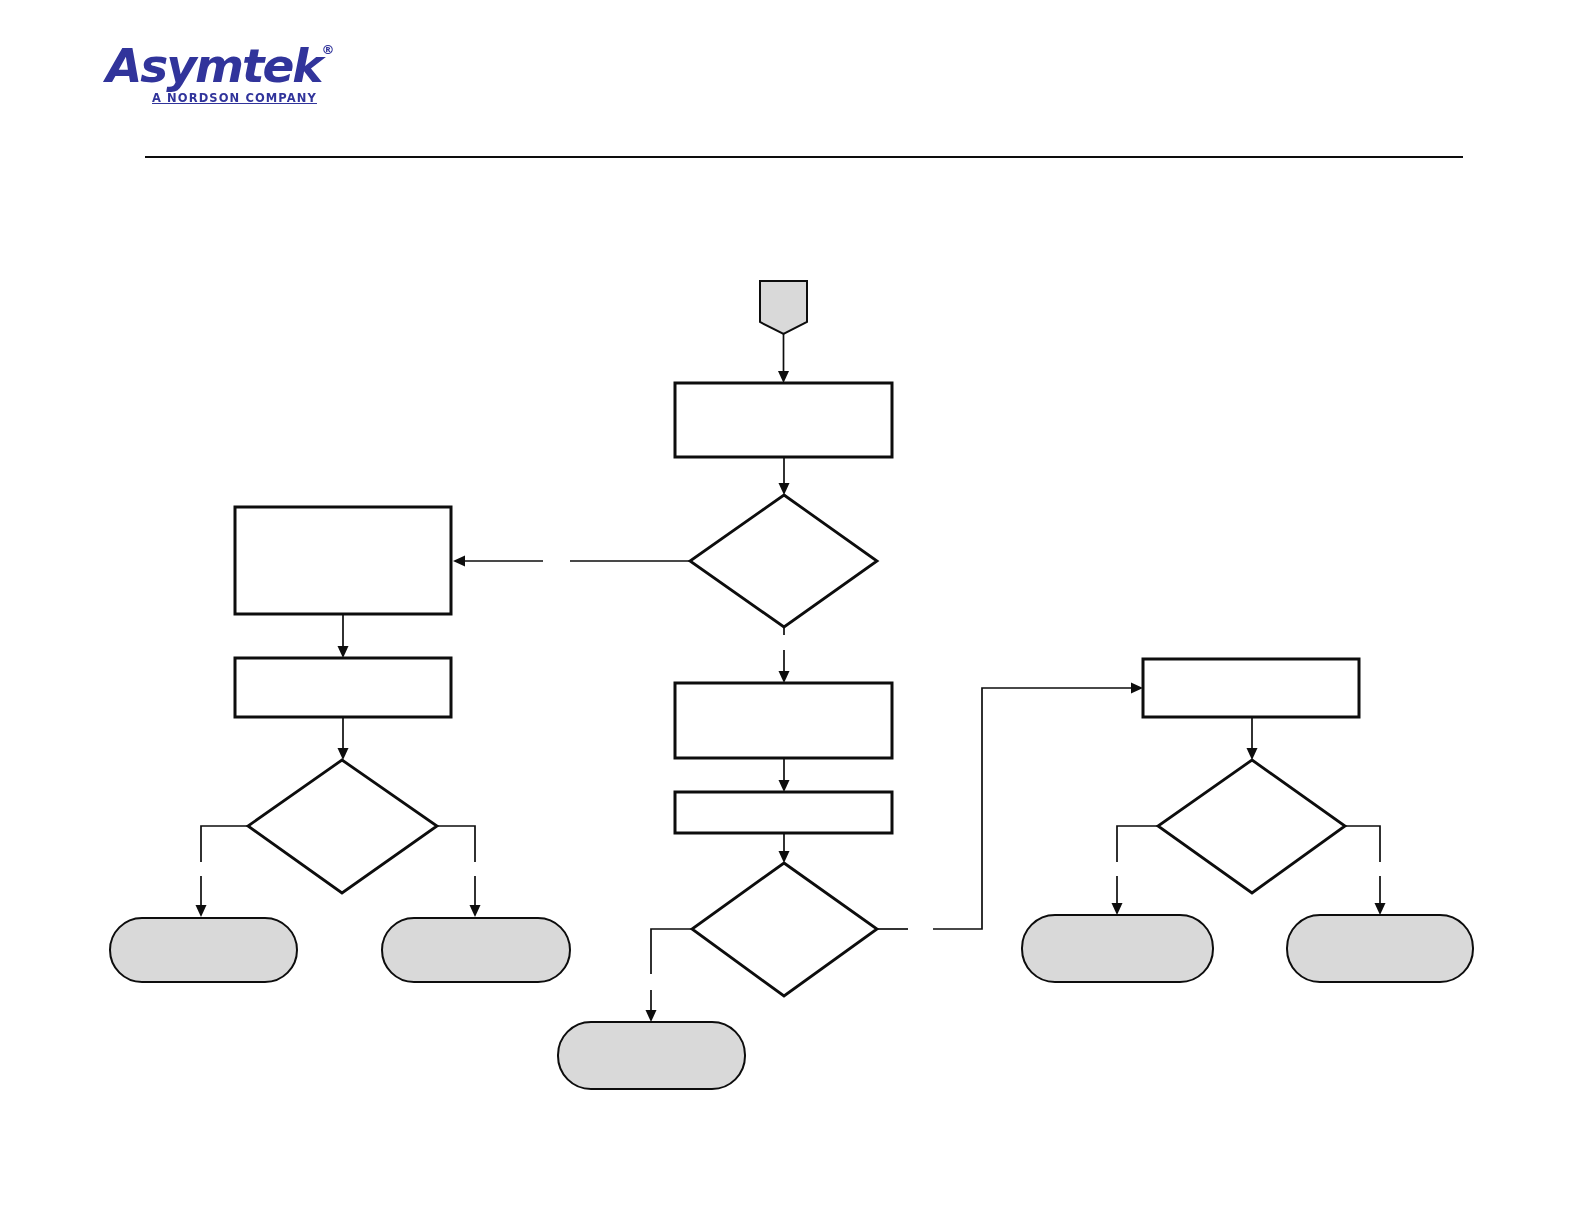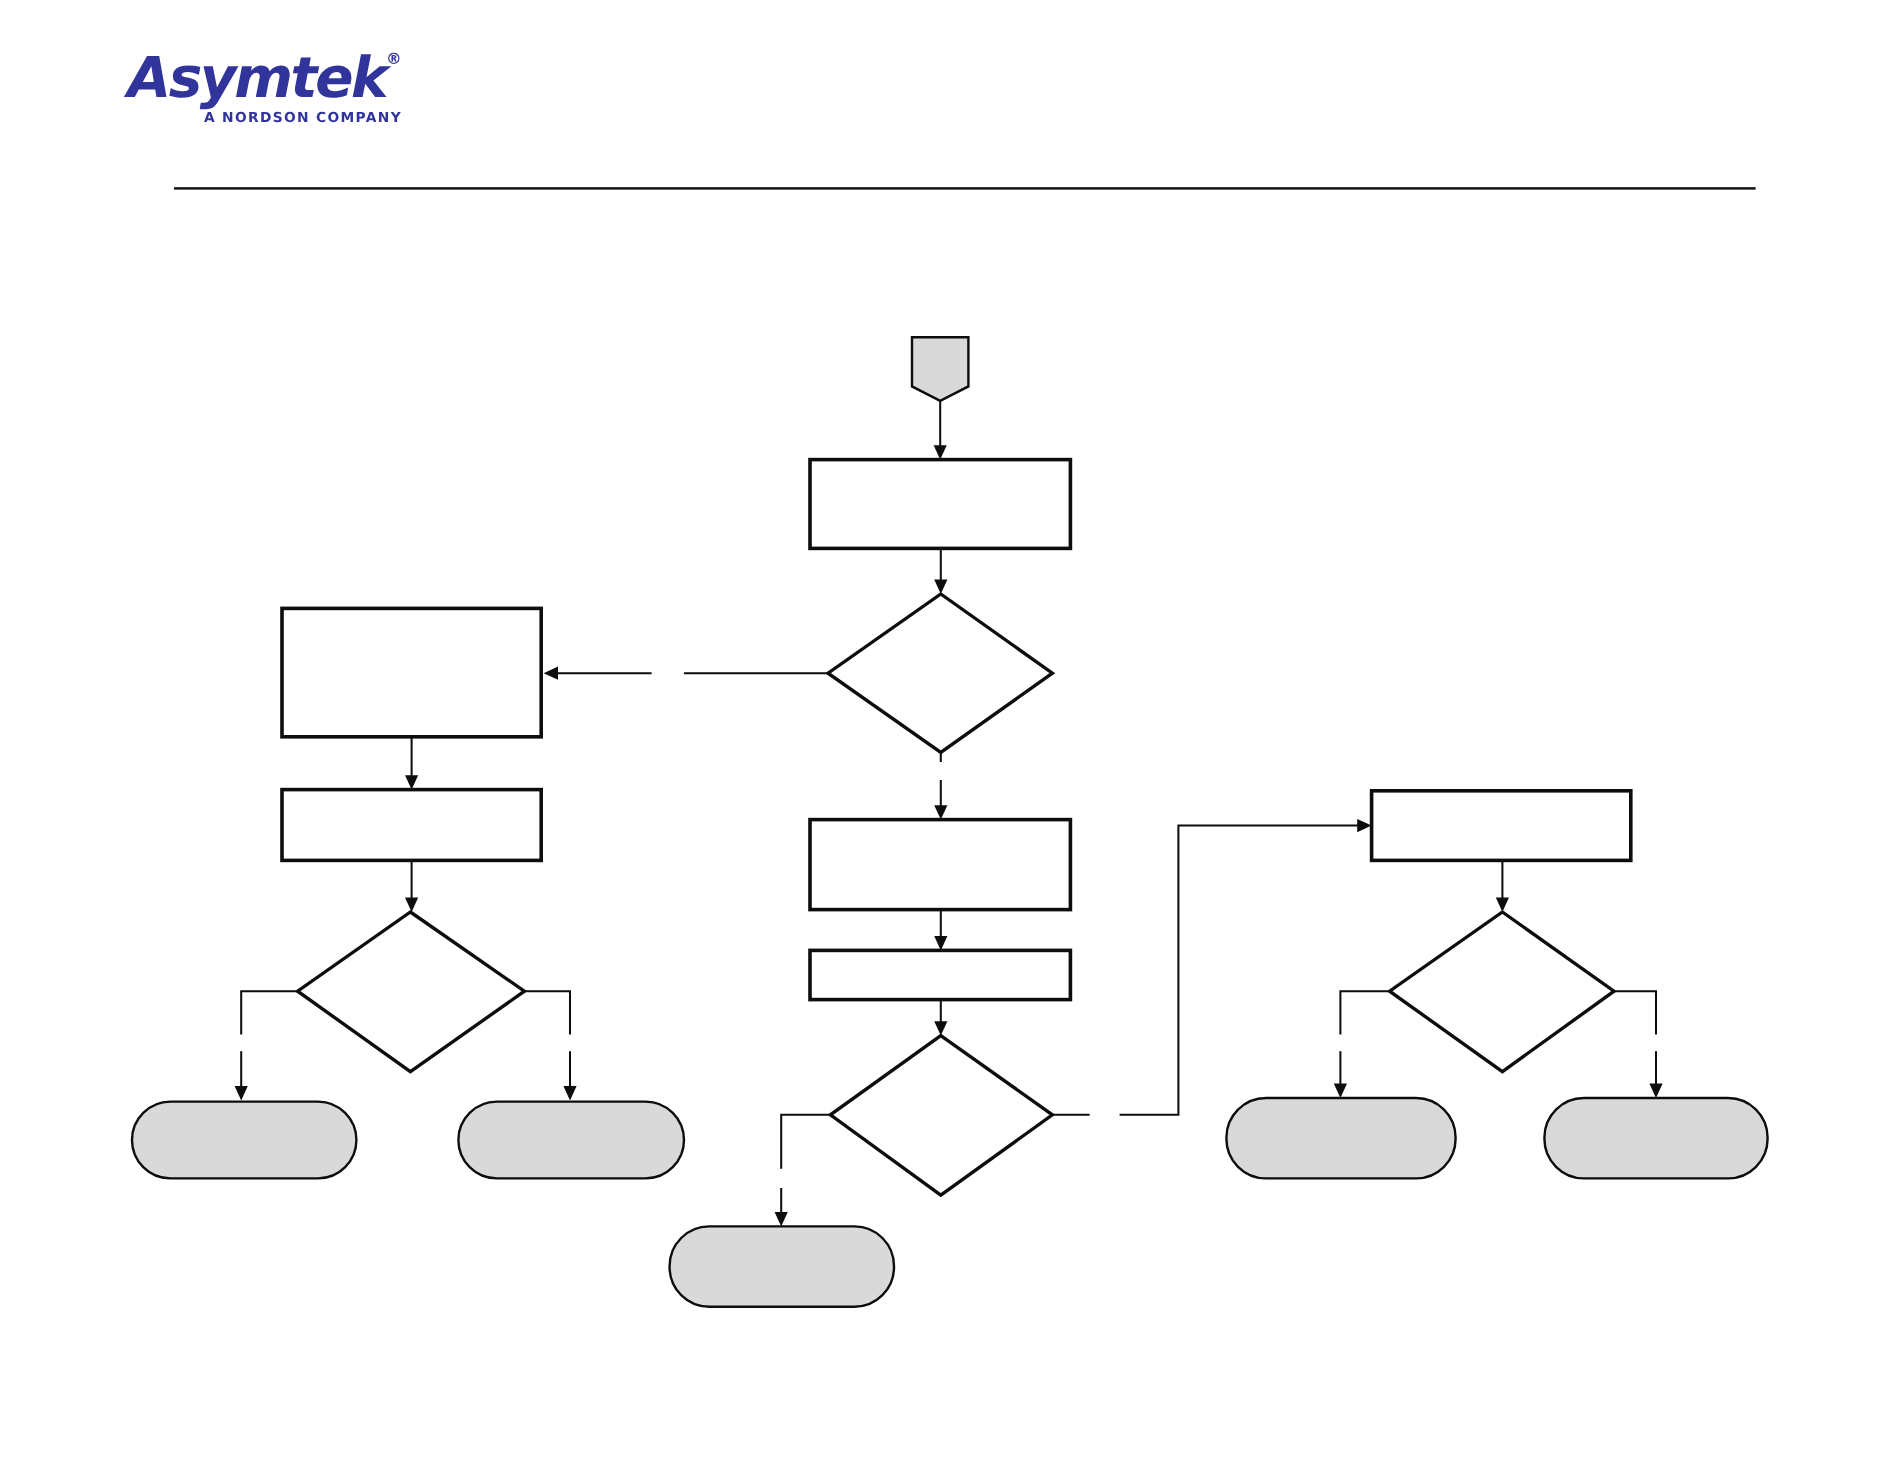--- a/index.html
+++ b/index.html
@@ -3,28 +3,28 @@
 <meta charset="utf-8">
 <style>
   html,body{margin:0;padding:0;}
   body{
     width:1584px;height:1224px;position:relative;background:#ffffff;
     font-family:"DejaVu Sans","Liberation Sans",sans-serif;overflow:hidden;
   }
   .page{position:absolute;inset:0;}
   
   .logo{position:absolute;left:106px;top:42px;color:var(--logo-color,#31349b);}
-  .brand-row{line-height:1;white-space:nowrap;text-align:center;}
+  .brand-row{line-height:1;white-space:nowrap;}
   .brand{
     font-size:47px;font-weight:bold;font-style:italic;letter-spacing:-2px;
   }
   .reg{font-size:13px;vertical-align:28px;font-style:normal;font-weight:bold;}
   .tagline{
-    margin-left:64px;margin-top:2px;font-size:11.5px;font-weight:bold;
-    letter-spacing:1.1px;white-space:nowrap;
+    margin-left:46px;margin-top:2px;font-size:11.5px;font-weight:bold;
+    letter-spacing:1.1px;white-space:nowrap;text-decoration:underline;
   }
   
   .rule{
     position:absolute;left:145px;top:156px;width:1318px;height:0;
     border-top:2px solid var(--stroke,#1a1a1a);
   }
   
   .flowchart{position:absolute;left:0;top:0;}
   .proc{stroke:var(--stroke,#000);stroke-width:3;}
   .diam{stroke:var(--stroke,#000);stroke-width:2.8;}

